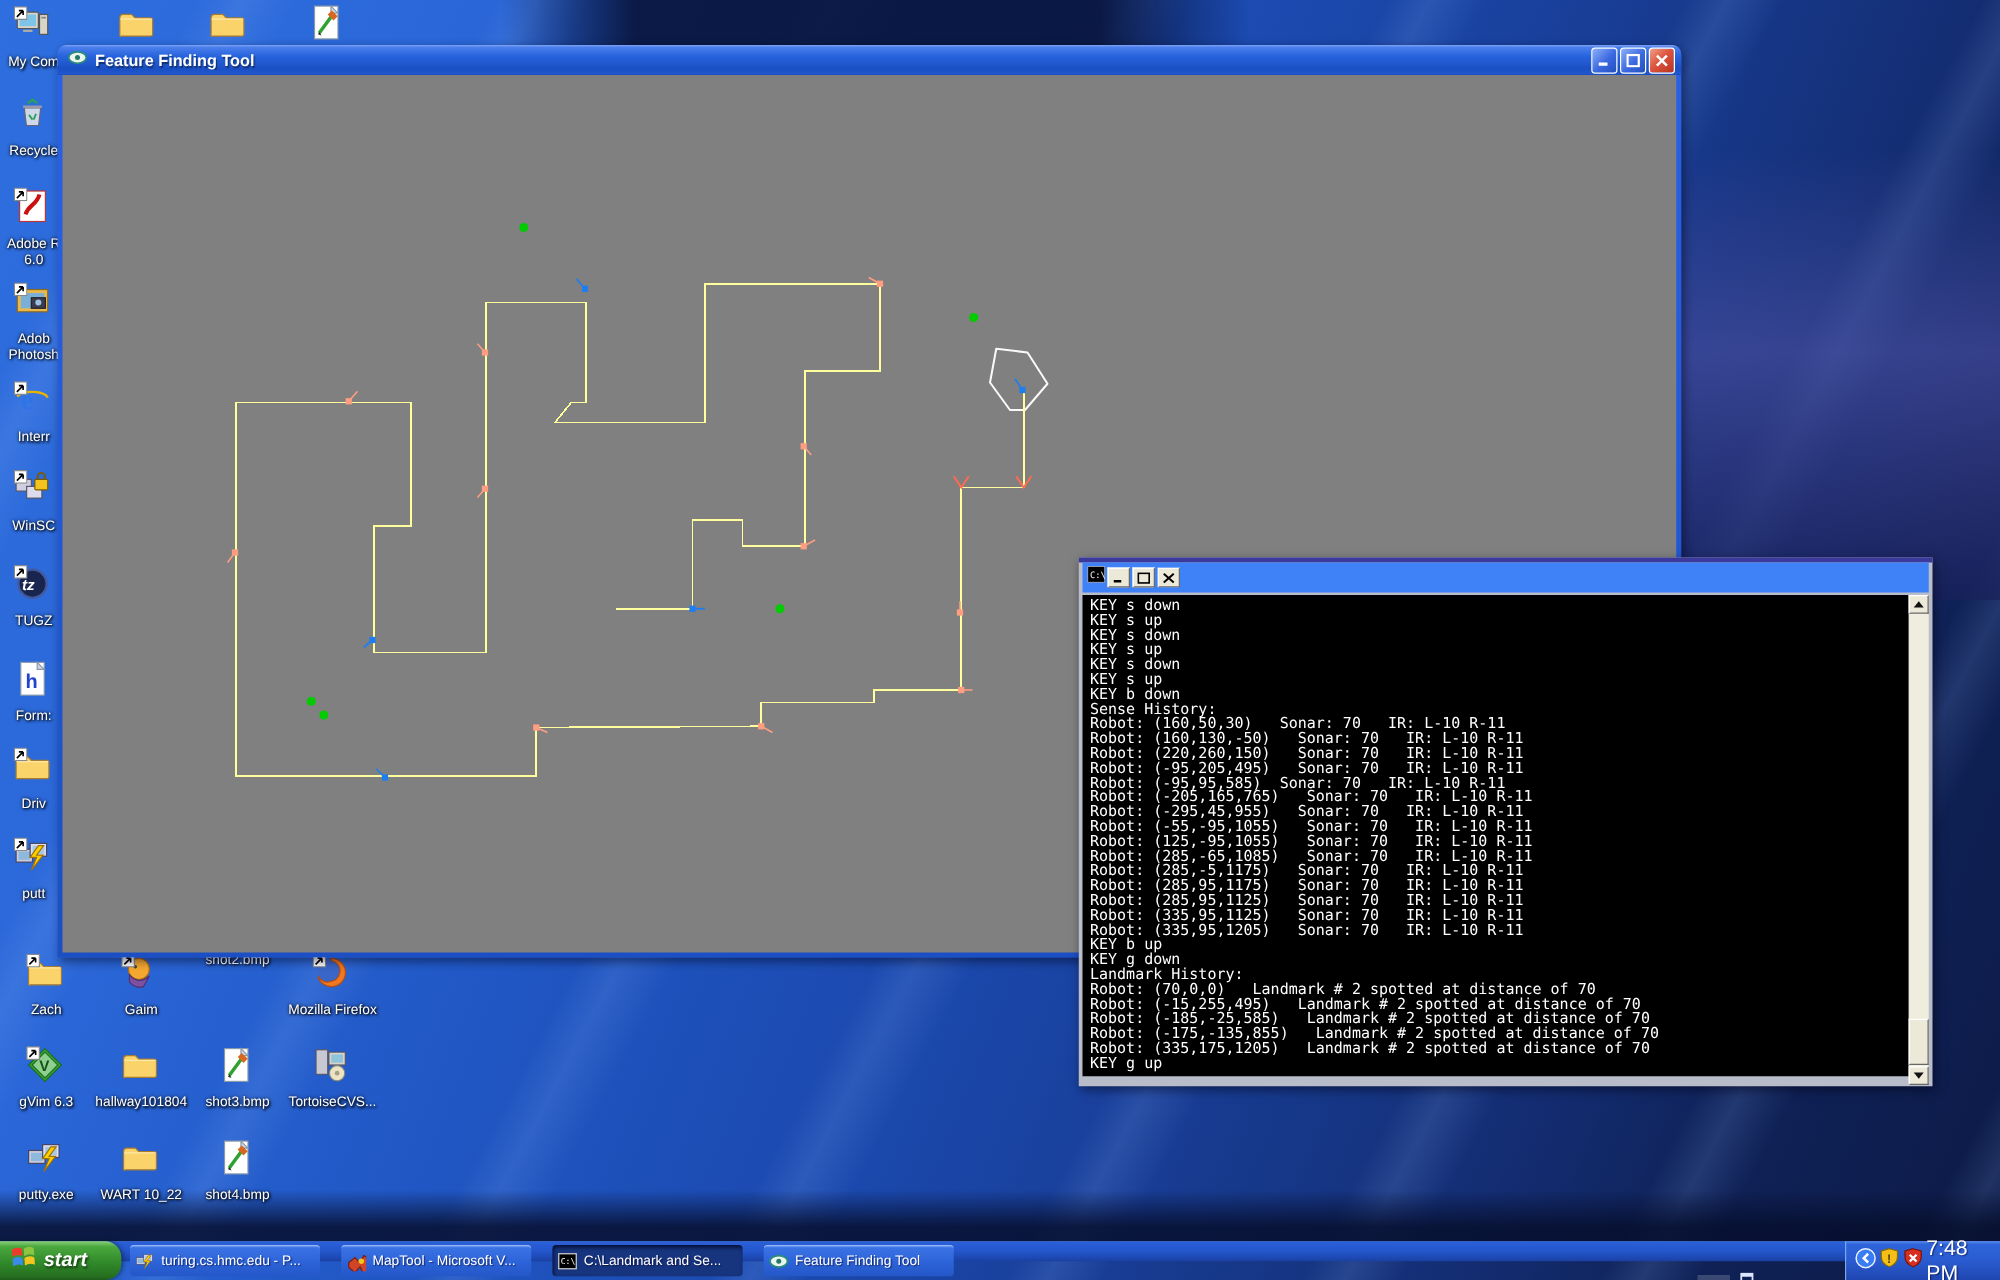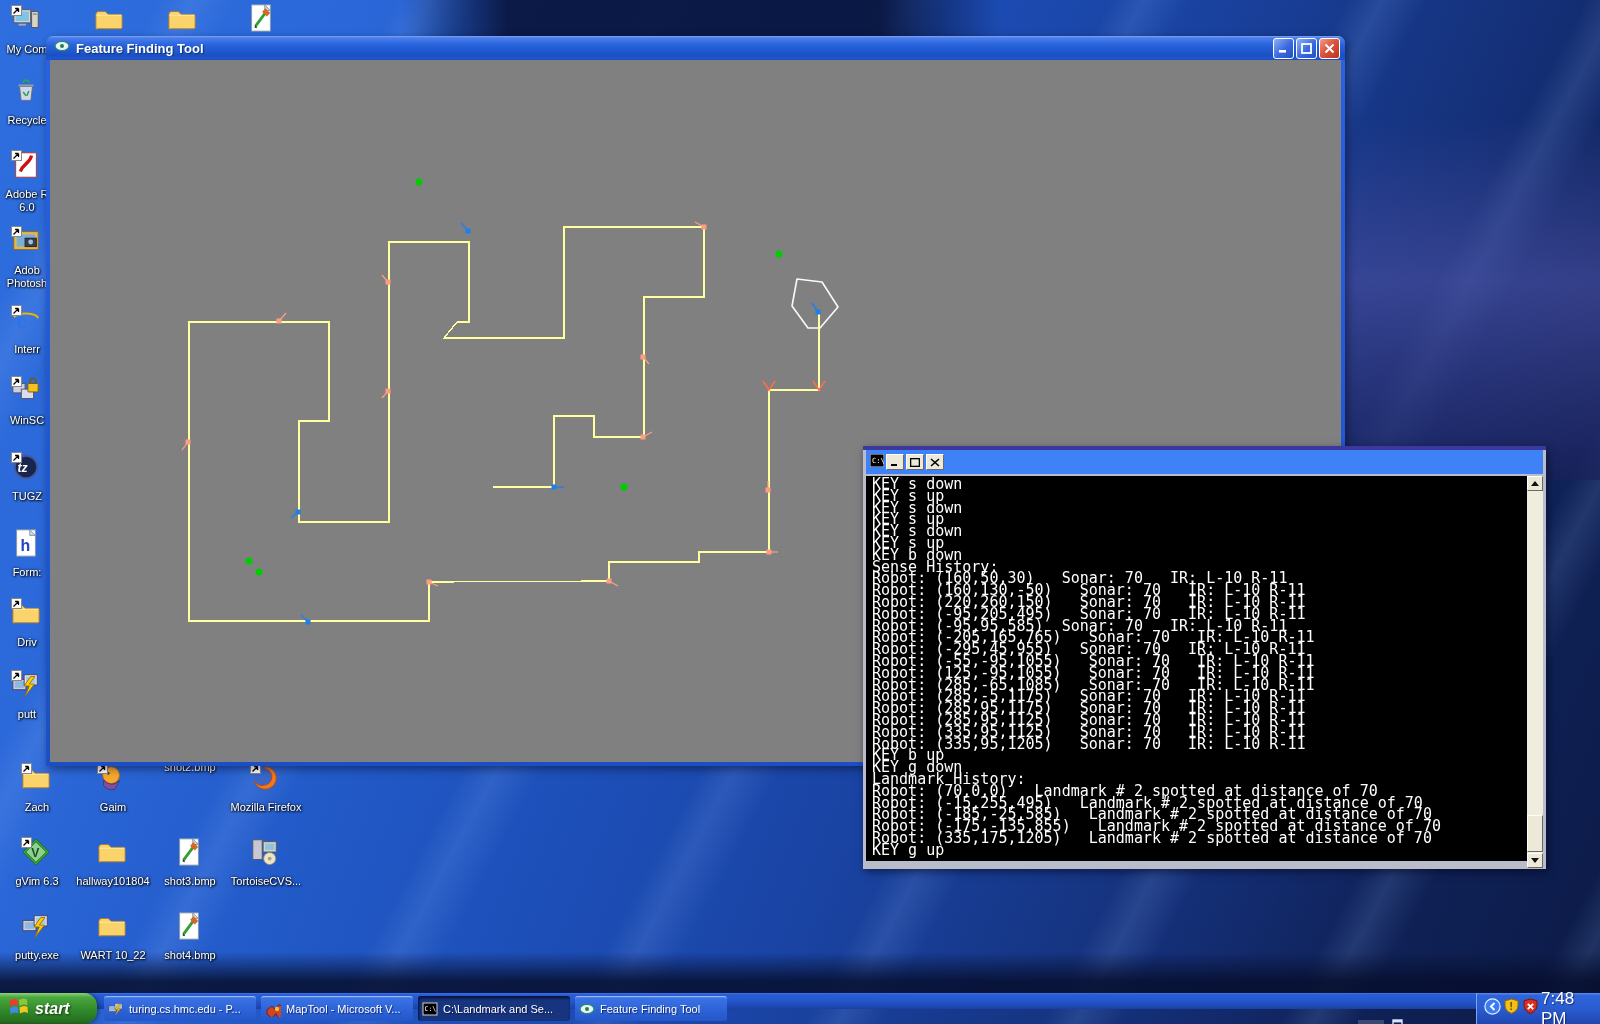--- a/index.html
+++ b/index.html
@@ -49,41 +49,41 @@
     display:flex;align-items:center;padding:0 2px 0 4px;}
   .con-title{color:#fff;font-weight:bold;font-size:12px;margin-left:5px;flex:1;white-space:nowrap;
     overflow:hidden;font-family:"Liberation Sans",sans-serif;}
   .cbtn{width:18px;height:16px;background:#ece9d8;border:1px solid;margin-left:2px;
     border-color:#fff #6a6a6a #6a6a6a #fff;display:flex;align-items:center;justify-content:center;
     font-size:10px;font-weight:bold;color:#000;box-sizing:border-box;}
   .cbtn.close-focus{outline:1px solid #3f82f8;}
   .con-client{position:absolute;left:3px;top:26px;width:661px;height:385px;background:#000;overflow:hidden;}
   #console-text{margin:0;padding:3px 0 0 6px;color:#fff;
     font-family:"DejaVu Sans Mono","Liberation Mono",monospace;
-    font-size:15px;line-height:11.8px;letter-spacing:0px;}
+    font-size:12px;line-height:11.8px;letter-spacing:0px;}
   .con-scrollbar{position:absolute;right:3px;top:26px;width:16px;height:392px;
     background:#efedde;}
   .sb-btn{position:absolute;left:0;width:16px;height:15px;background:#ece9d8;border:1px solid;
     border-color:#fff #696969 #696969 #fff;box-sizing:border-box;}
   .sb-btn .tri-up{position:absolute;left:3px;top:4px;width:0;height:0;
     border-left:4px solid transparent;border-right:4px solid transparent;border-bottom:5px solid #111;}
   .sb-btn .tri-down{position:absolute;left:3px;top:4px;width:0;height:0;
     border-left:4px solid transparent;border-right:4px solid transparent;border-top:5px solid #111;}
   .sb-thumb{position:absolute;left:0;top:339px;width:16px;height:37px;background:#ece9d8;
     border:1px solid;border-color:#fff #696969 #696969 #fff;box-sizing:border-box;}
   
   #taskbar{position:absolute;left:0;top:993px;width:1600px;height:16px;
     background:linear-gradient(180deg,#4a80ee 0%,#2a5fd8 6%,#2456cc 48%,#1c46ae 90%,#1a3f9e 100%);}
   #start-button{position:absolute;left:0;top:0;height:31px;width:97px;
     border-radius:0 13px 13px 0;display:flex;align-items:center;padding-left:8px;box-sizing:border-box;
     background:linear-gradient(180deg,#8ed07c 0%,#4aa83e 14%,#318a2a 55%,#256e20 92%,#1d5c1a 100%);
     box-shadow:1px 0 4px rgba(0,20,0,.5);}
   #start-button .slabel{color:#fff;font-size:16px;font-weight:bold;font-style:italic;margin-left:5px;
     text-shadow:1px 1px 2px #143c10;}
-  #task-buttons{position:absolute;left:104px;top:3px;display:flex;gap:5px;}
+  #task-buttons{position:absolute;left:104px;top:3px;display:flex;gap:17px;}
   .task-btn{width:152px;height:25px;border-radius:3px;display:flex;align-items:center;
     padding:0 4px;box-sizing:border-box;
     background:linear-gradient(180deg,#6a97f4 0%,#3a72e4 10%,#2d63d8 55%,#2457c8 100%);
     box-shadow:inset 0 1px 0 rgba(255,255,255,.35);}
   .task-btn.active{background:#17347e;box-shadow:inset 1px 2px 3px rgba(0,0,25,.7);}
   .task-btn .tlabel{color:#fff;font-size:11px;margin-left:5px;white-space:nowrap;overflow:hidden;
     text-shadow:1px 1px 1px rgba(0,0,40,.6);}
   #lang-zone{position:absolute;left:1358px;top:3px;height:25px;display:flex;align-items:center;margin-top:21px;}
   #lang-box{width:26px;height:20px;background:rgba(255,255,255,.18);color:#fff;font-size:11px;
     display:flex;align-items:center;justify-content:center;}

